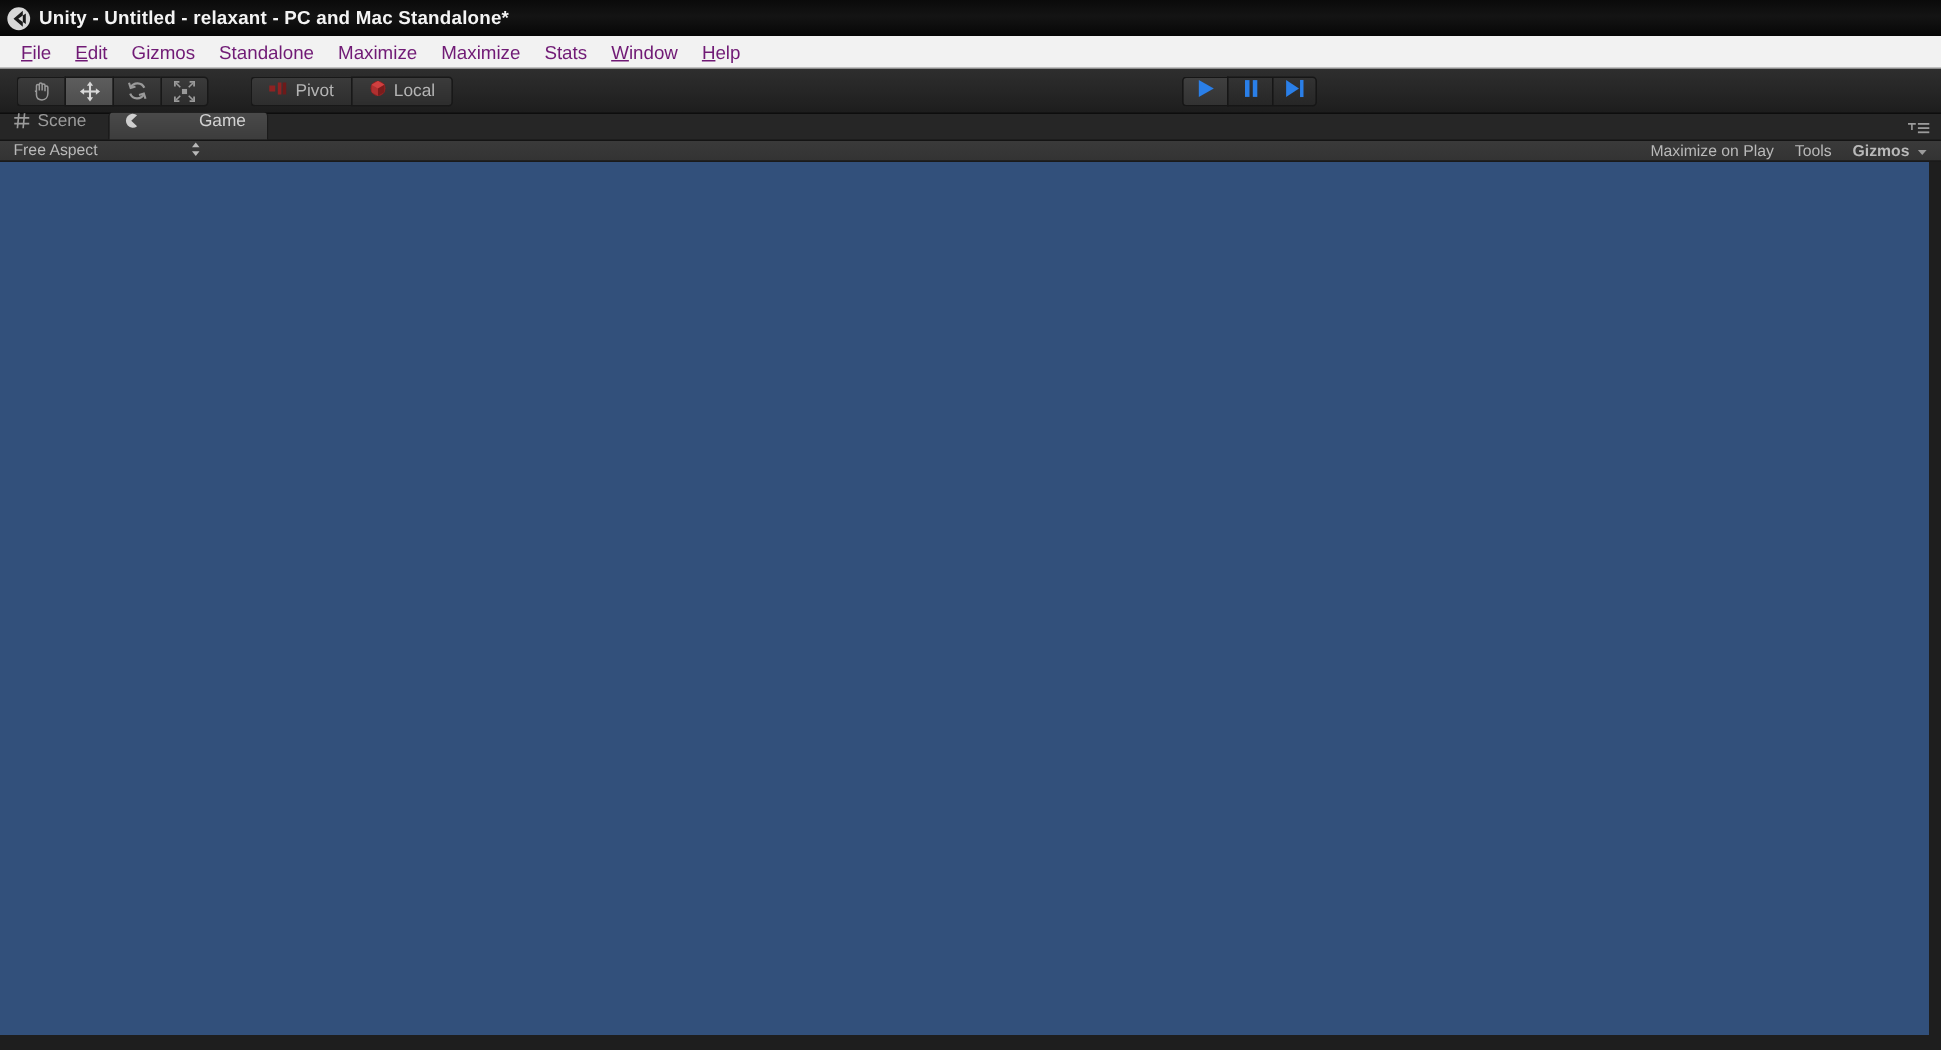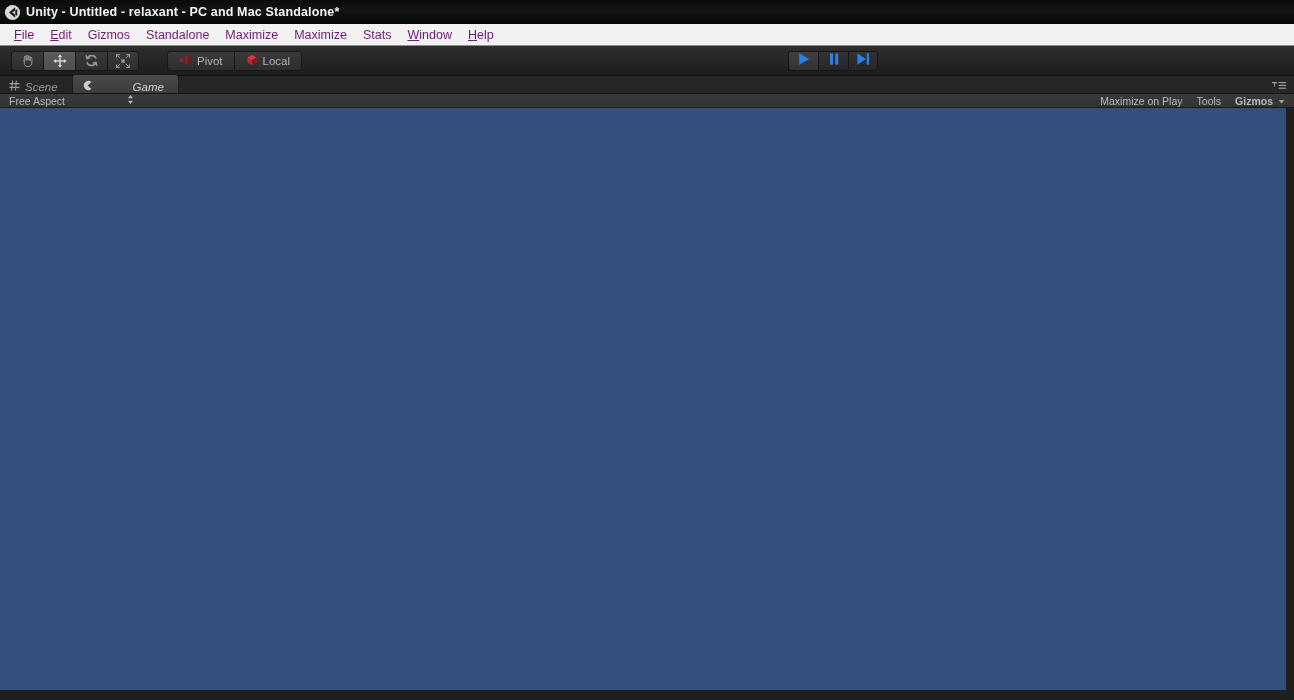--- a/index.html
+++ b/index.html
@@ -105,27 +105,26 @@
   .tabrow {
     height:18px;
     background:#262626;
     border-bottom:1px solid #141414;
     display:flex; align-items:flex-end;
     position:relative;
     flex:0 0 18px;
   }
   .tab {
     height:18px;
-    display:flex; align-items:flex-end; gap:5px;
+    display:flex; align-items:flex-start; gap:5px;
     padding:0 14px 0 9px;
     font-size:11.5px;
     color:#9b9b9b;
     cursor:pointer;
     white-space:nowrap;
-    font-style:italic;
   }
   .tab.active {
     background:linear-gradient(to bottom,#4a4a4a 0%,#3c3c3c 100%);
     color:#d2d2d2;
     border-radius:3px 3px 0 0;
     border-left:1px solid #1b1b1b;
     border-right:1px solid #1b1b1b;
     gap:40px;
   }
   .tab-menu {
@@ -142,21 +141,21 @@
     border-bottom:1px solid #1a1a1a;
     display:flex; align-items:center;
     font-size:10.5px;
     color:#b9b9b9;
     position:relative;
     flex:0 0 14px;
   }
   .aspect-dd {
     margin-left:9px;
     width:125px;
-    display:flex; align-items:center; justify-content:space-between;
+    display:flex; align-items:flex-start; justify-content:space-between;
     cursor:pointer;
   }
   .gt-right {
     position:absolute; right:4px; top:0;
     height:14px;
     display:flex; align-items:center; gap:0;
   }
   .gt-btn {
     height:14px; display:flex; align-items:center;
     padding:16px 7px;

